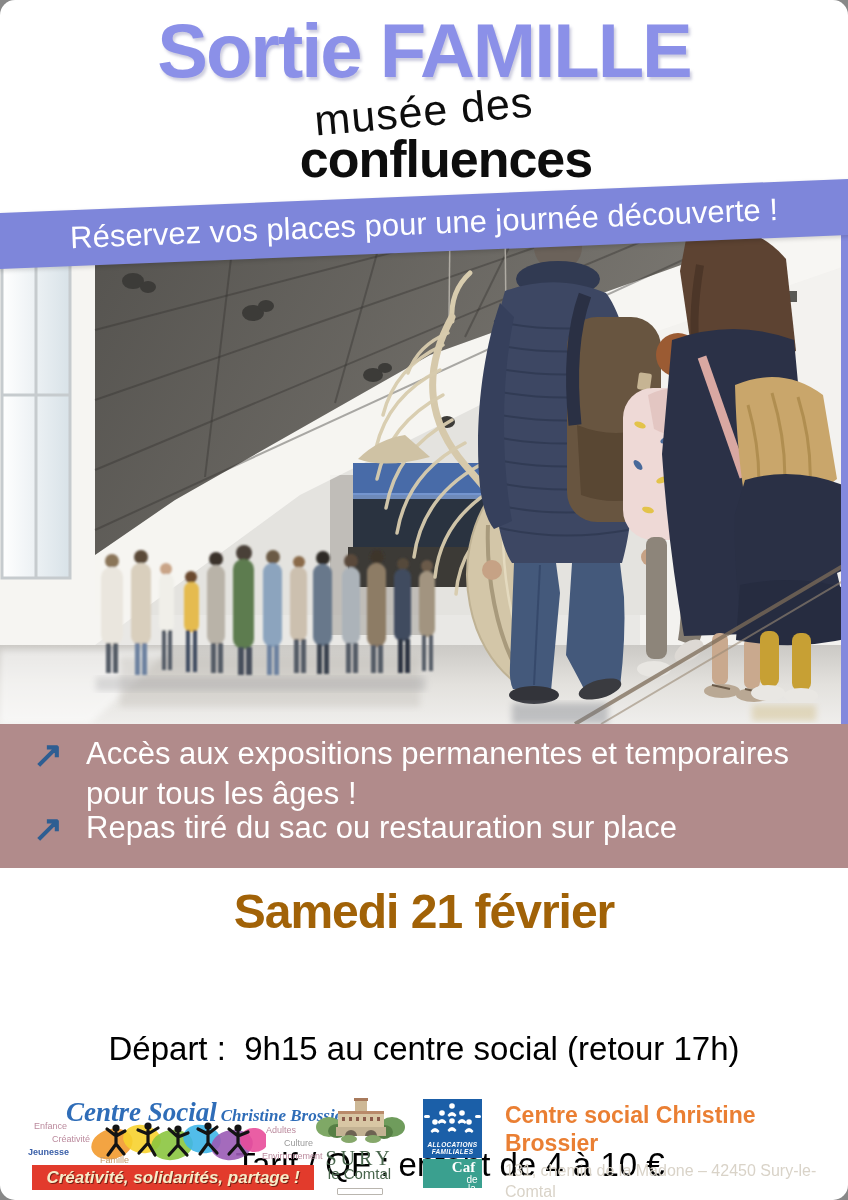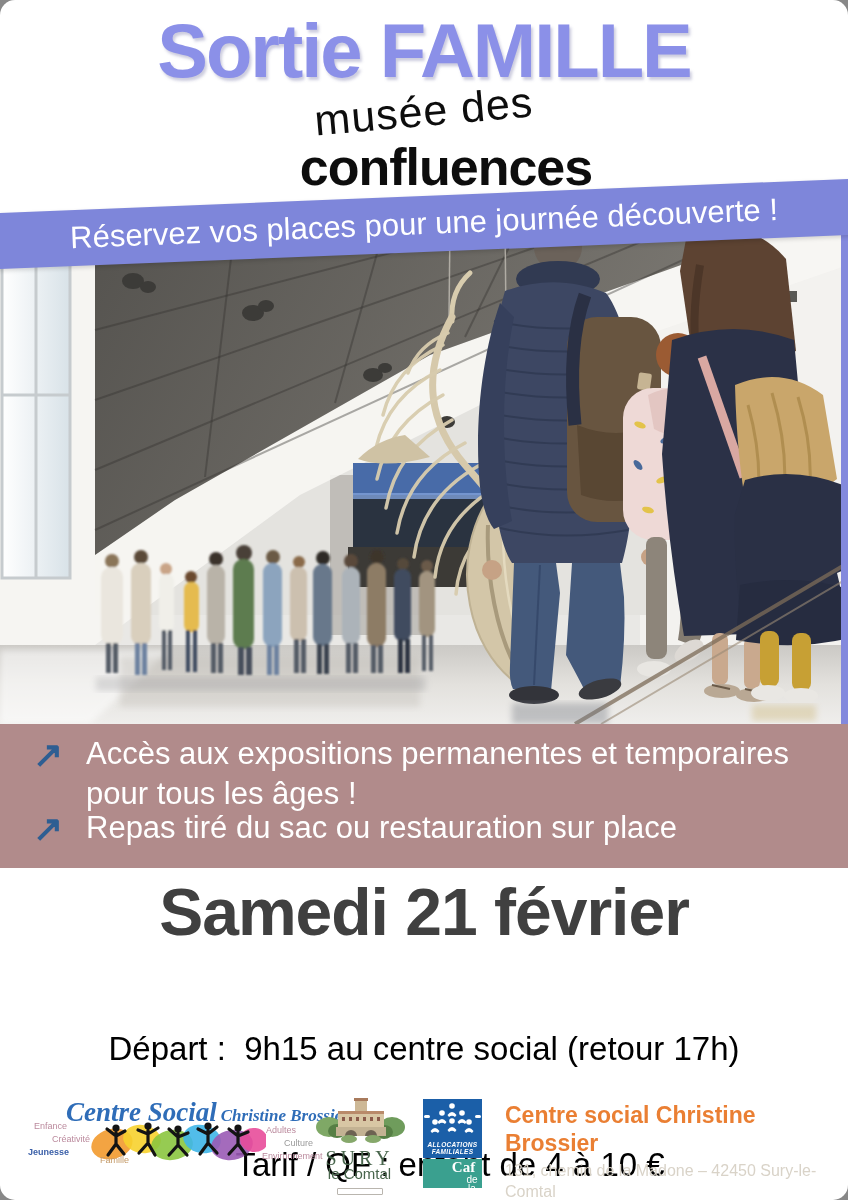--- a/index.html
+++ b/index.html
@@ -8,39 +8,39 @@
     font-family:"Liberation Sans",sans-serif;overflow:hidden;border-radius:15px;
   }
   
   .title{
     position:absolute;top:0;left:0;width:100%;text-align:center;
     font-size:76px;line-height:102px;font-weight:bold;letter-spacing:-2px;
     color:#8b90e8;text-shadow:2px 3px 3px rgba(110,110,160,.35);
   }
   .musee{position:absolute;top:88px;left:0;width:100%;text-align:center;color:#0d0d0d;}
   .musee-l1{display:inline-block;font-size:43px;line-height:46px;transform:rotate(-5deg);letter-spacing:1px;}
-  .musee-l2{font-size:52px;line-height:50px;font-weight:bold;letter-spacing:-1px;margin-top:8px;padding-left:44px;}
+  .musee-l2{font-size:52px;line-height:50px;font-weight:bold;letter-spacing:-1px;margin-top:0;padding-left:44px;}
   
   .banner{
     position:absolute;top:196px;left:-12px;width:872px;height:56px;background:#7e86da;
     transform:rotate(-2.3deg);z-index:3;display:flex;align-items:center;justify-content:center;
     color:#fff;font-size:31px;box-shadow:0 2px 4px rgba(0,0,0,.15);
   }
   
   .photo{position:absolute;top:225px;left:0;width:848px;height:499px;background:#e7e6e3;}
   .right-strip{position:absolute;top:232px;right:0;width:7px;height:492px;background:#8389dd;z-index:2;}
   
   .highlights{position:absolute;top:724px;left:0;width:848px;height:144px;background:#b18b8b;}
   .hl-item{position:absolute;left:30px;right:18px;display:flex;gap:20px;color:#fff;}
   .hl-1{top:10px;} .hl-2{top:84px;}
   .hl-arrow{flex:0 0 36px;font-size:36px;line-height:42px;font-weight:bold;color:#2e5e92;text-align:center;}
   .hl-text{font-size:31px;line-height:40px;max-width:745px;}
   
   .date{position:absolute;top:868px;left:0;width:100%;text-align:center;
-    font-size:66px;line-height:88px;font-weight:bold;color:#404040;letter-spacing:-1px;}
+    font-size:48px;line-height:88px;font-weight:bold;color:#a16207;letter-spacing:-1px;}
   .details{position:absolute;top:954px;left:0;width:100%;text-align:center;color:#000;
     font-size:33px;line-height:38px;white-space:pre-wrap;}
   .dl{margin:0 0 2px 0;}
   .dl2{transform:translateX(26px);}
   
   .footer{position:absolute;top:1095px;left:0;width:848px;height:105px;}
   .cs-logo{position:absolute;left:28px;top:4px;width:296px;height:96px;}
   .cs-title{position:absolute;left:38px;top:-2px;width:258px;white-space:nowrap;
     font-family:"Liberation Serif",serif;font-style:italic;font-weight:bold;color:#2f6db8;}
   .cs-name{font-size:27px;} .cs-subname{font-size:17px;}
@@ -384,20 +384,21 @@
             </g>
         </g>
       </svg>
       <span class="cs-word" style="left:6px;top:22px">Enfance</span>
       <span class="cs-word" style="left:24px;top:35px">Créativité</span>
       <span class="cs-word w-jeunesse" style="left:0px;top:48px">Jeunesse</span>
       <span class="cs-word w-famille" style="left:40px;top:56px">Famille</span>
       <span class="cs-word" style="left:238px;top:26px">Adultes</span>
       <span class="cs-word w-culture" style="left:256px;top:39px">Culture</span>
       <span class="cs-word" style="left:234px;top:52px">Environnement</span>
+      <div class="cs-tagline">Créativité, solidarités, partage !</div>
     </div>
 
     <div class="sury-logo">
       <svg width="90" height="48" viewBox="0 0 90 48">
         <ellipse cx="14" cy="30" rx="13" ry="10" fill="#7fa866"></ellipse>
         <ellipse cx="77" cy="30" rx="13" ry="10" fill="#6f9c5c"></ellipse>
         <ellipse cx="22" cy="34" rx="9" ry="7" fill="#567f45"></ellipse>
         <ellipse cx="69" cy="35" rx="9" ry="7" fill="#567f45"></ellipse>
         <rect x="40" y="3" width="12" height="15" fill="#cdb896"></rect>
         <rect x="39" y="1" width="14" height="3" fill="#a87a5c"></rect>

